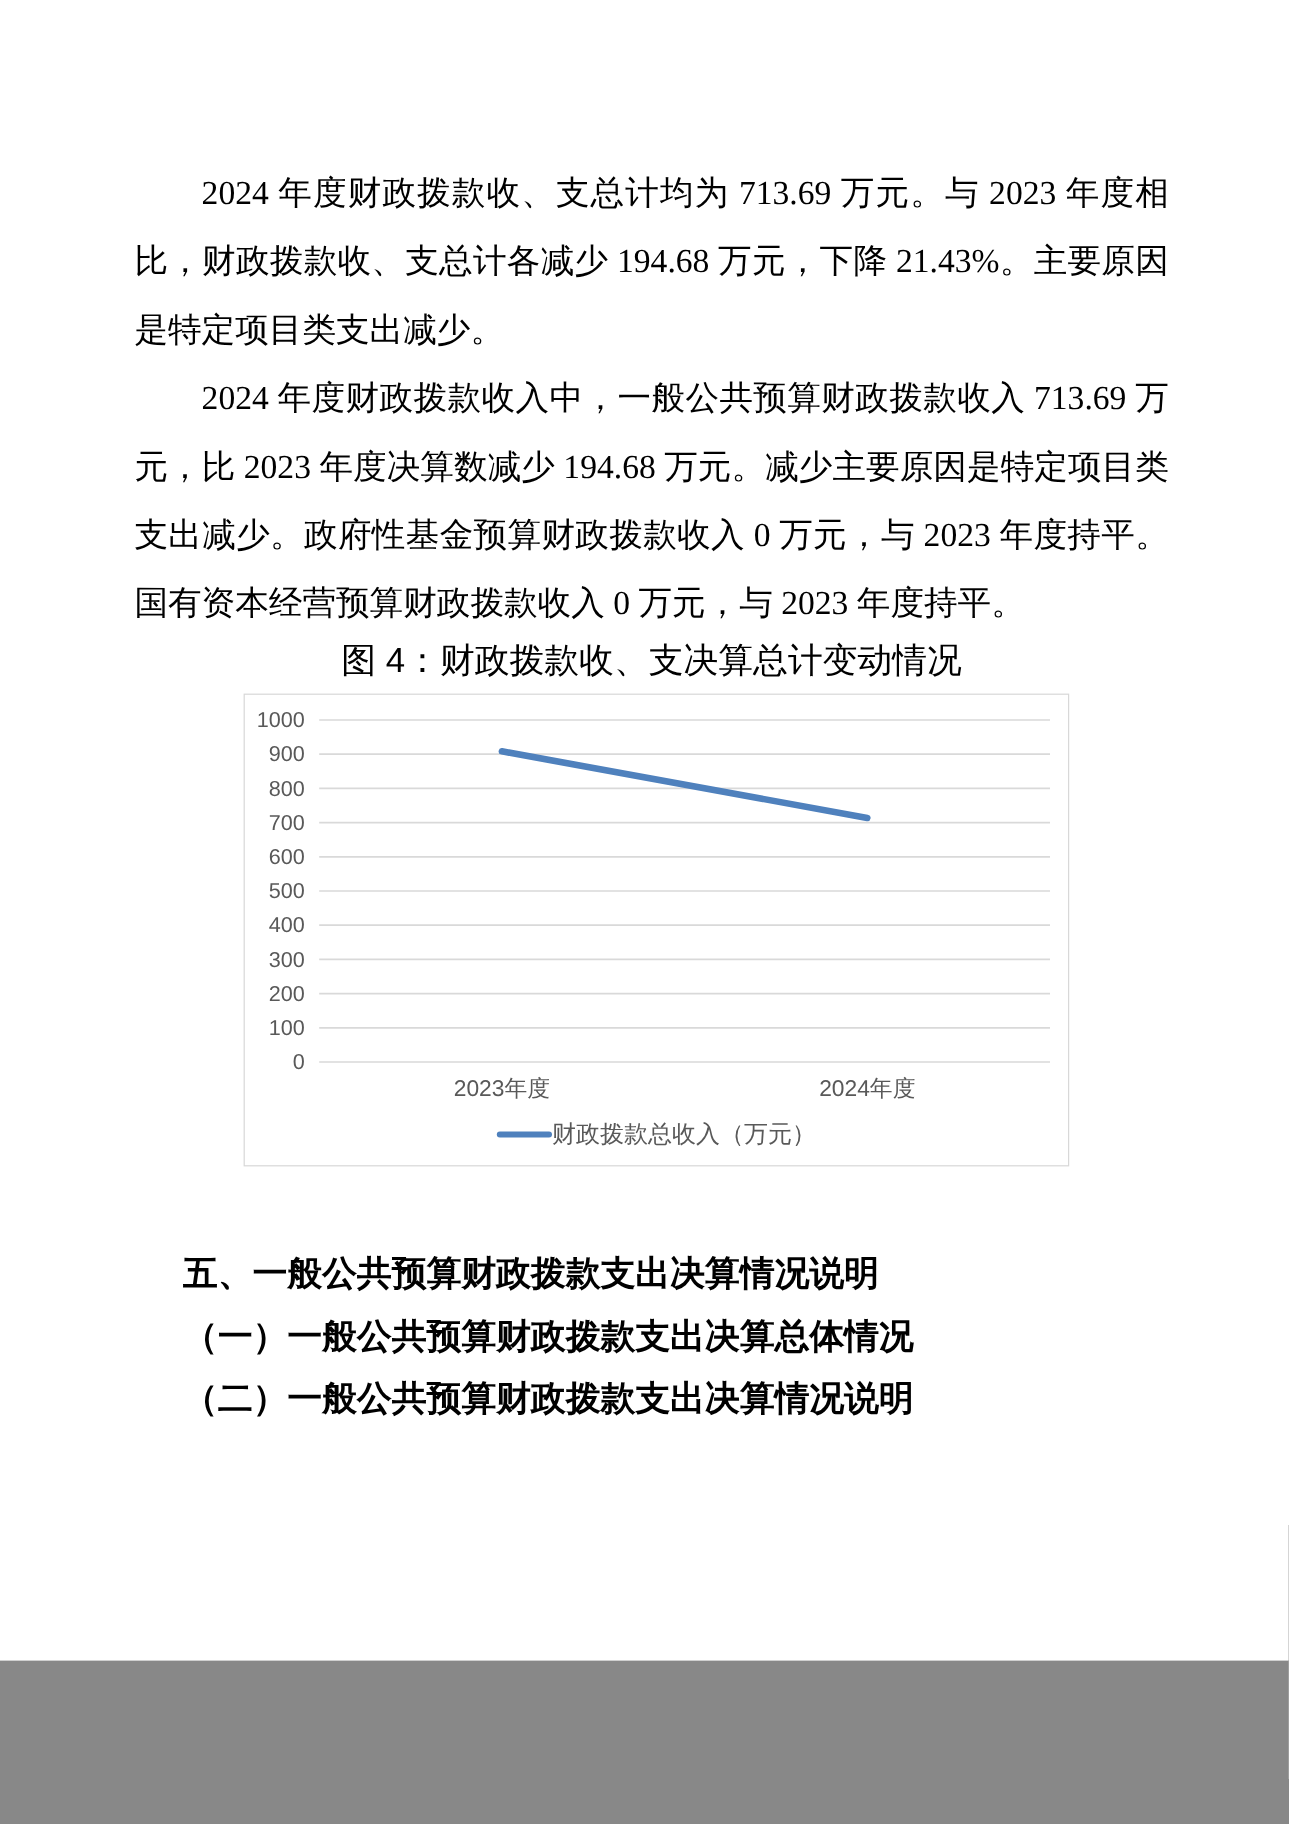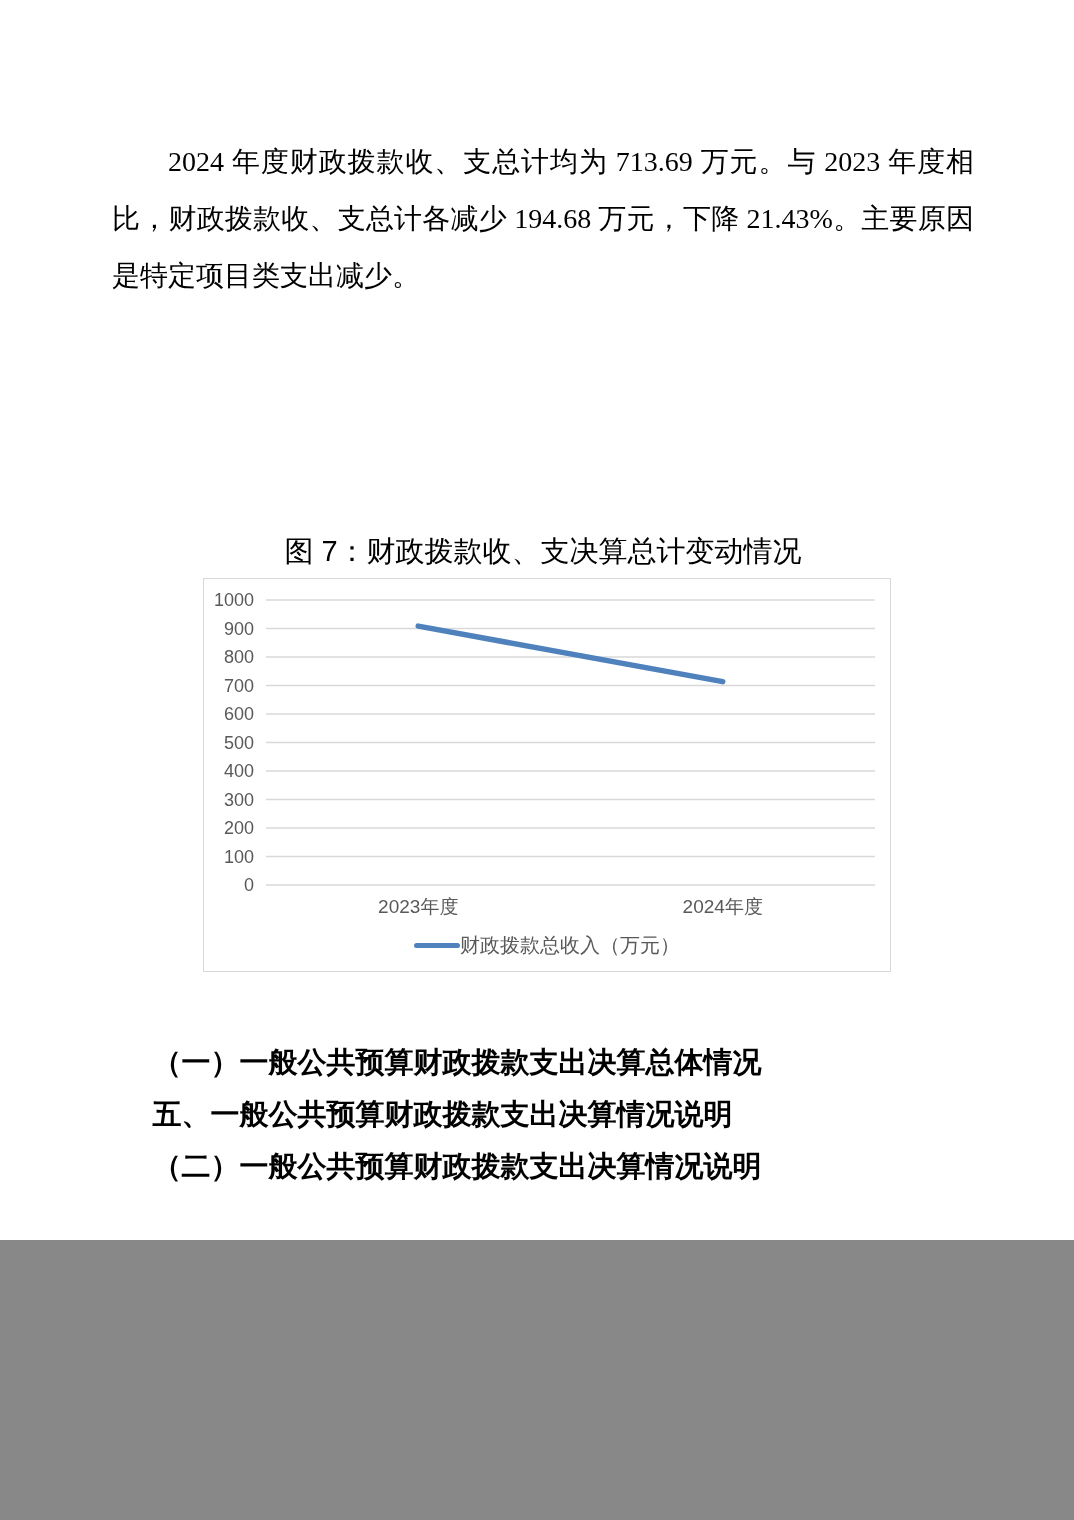--- a/index.html
+++ b/index.html
@@ -1,18 +1,18 @@
 <!DOCTYPE html>
 <html><head>
 <meta charset="utf-8">
 <style>
   html,body{margin:0;padding:0;background:#888;}
   .page{
     position:relative;
-    width:1074px;height:1240px;
+    width:1074px;height:1384px;
     background:#ffffff;
     margin:0 auto;
     overflow:hidden;
     font-family:"Liberation Serif", serif;
     color:#000;
   }
   .text-top{
     position:absolute;left:112px;right:100px;top:133px;
     font-size:28px;line-height:57px;
     text-align:justify;
@@ -63,23 +63,24 @@
     font-size:19px;color:#4d7c0f;
   }
 </style>
 </head>
 <body>
 
 <div class="page">
 
   <div class="text-top">
     <p>2024 年度财政拨款收、支总计均为 713.69 万元。与 2023 年度相比，财政拨款收、支总计各减少 194.68 万元，下降 21.43%。主要原因是特定项目类支出减少。</p>
+    <p>2024 年度财政拨款收入中，一般公共预算财政拨款收入 713.69 万元，比 2023 年度决算数减少 194.68 万元。减少主要原因是特定项目类支出减少。政府性基金预算财政拨款收入 0 万元，与 2023 年度持平。国有资本经营预算财政拨款收入 0 万元，与 2023 年度持平。</p>
   </div>
 
-  <div class="figure-caption">图 7：财政拨款收、支决算总计变动情况</div>
+  <div class="figure-caption">图 4：财政拨款收、支决算总计变动情况</div>
 
   <div class="chart-box">
     <svg id="chart-svg" width="686" height="392" viewBox="0 0 686 392">
         <line x1="62" y1="306" x2="671" y2="306" stroke="#D9D9D9" stroke-width="1.4"></line>
         <text x="50" y="312" text-anchor="end" font-size="18" fill="#595959">0</text>
         <line x1="62" y1="277.5" x2="671" y2="277.5" stroke="#D9D9D9" stroke-width="1.4"></line>
         <text x="50" y="283.5" text-anchor="end" font-size="18" fill="#595959">100</text>
         <line x1="62" y1="249" x2="671" y2="249" stroke="#D9D9D9" stroke-width="1.4"></line>
         <text x="50" y="255" text-anchor="end" font-size="18" fill="#595959">200</text>
         <line x1="62" y1="220.5" x2="671" y2="220.5" stroke="#D9D9D9" stroke-width="1.4"></line>
@@ -102,20 +103,20 @@
         <text x="518.75" y="334" text-anchor="middle" font-size="19" fill="#595959">2024年度</text>
         <polyline points="214.25,47.11455000000001 518.75,102.59834999999998" fill="none" stroke="#4F81BD" stroke-width="5.5" stroke-linecap="round"></polyline>
       </svg>
     <div class="chart-legend">
       <span class="legend-swatch" id="legend-swatch" style="background: rgb(79, 129, 189);"></span>
       <span>财政拨款总收入（万元）</span>
     </div>
   </div>
 
   <div class="text-bottom">
+    <p class="heading">五、一般公共预算财政拨款支出决算情况说明</p>
     <p class="heading">（一）一般公共预算财政拨款支出决算总体情况</p>
-    <p class="heading">五、一般公共预算财政拨款支出决算情况说明</p>
     <p class="heading">（二）一般公共预算财政拨款支出决算情况说明</p>
   </div>
 
   <div class="page-number">13</div>
 
 </div>
 
 </body></html>

